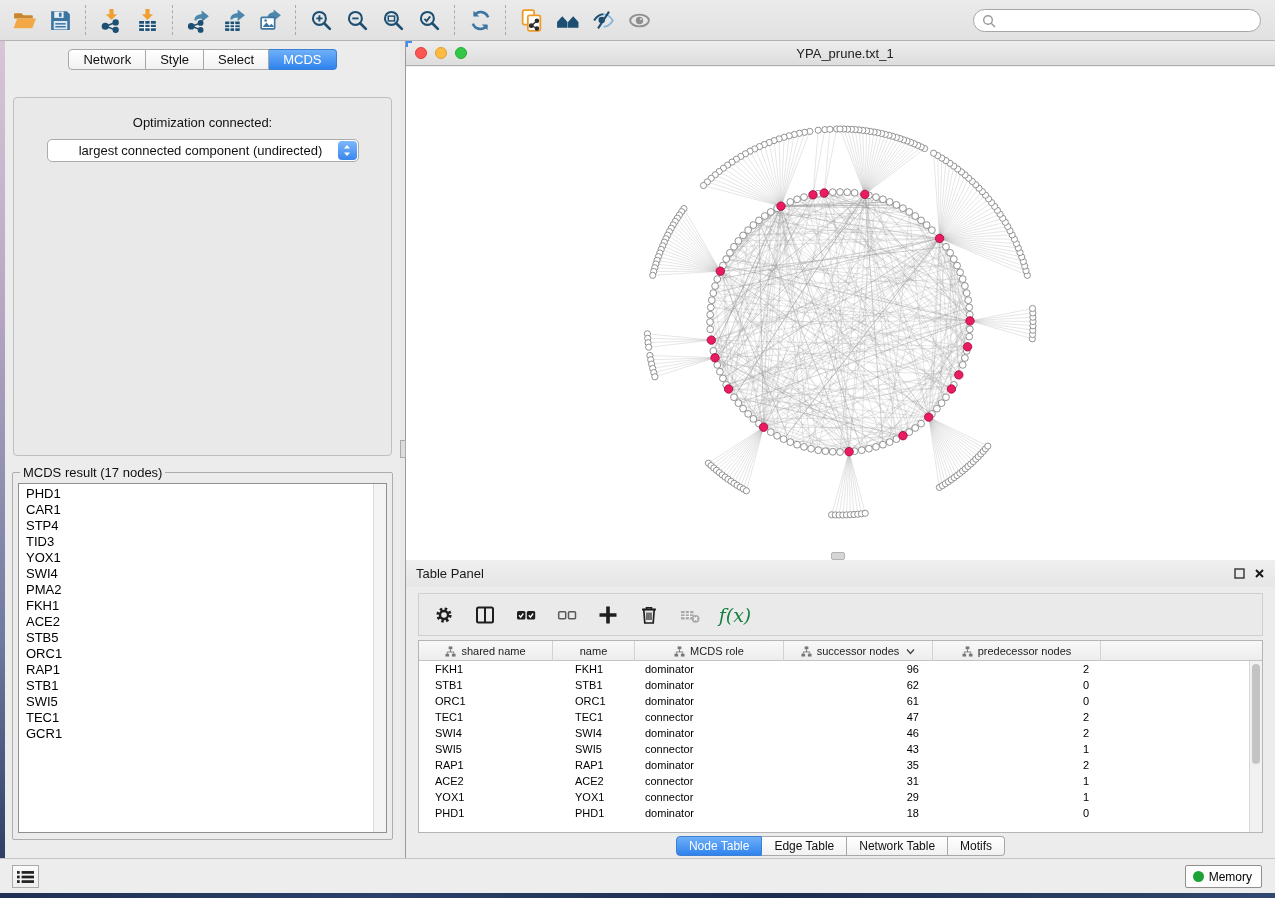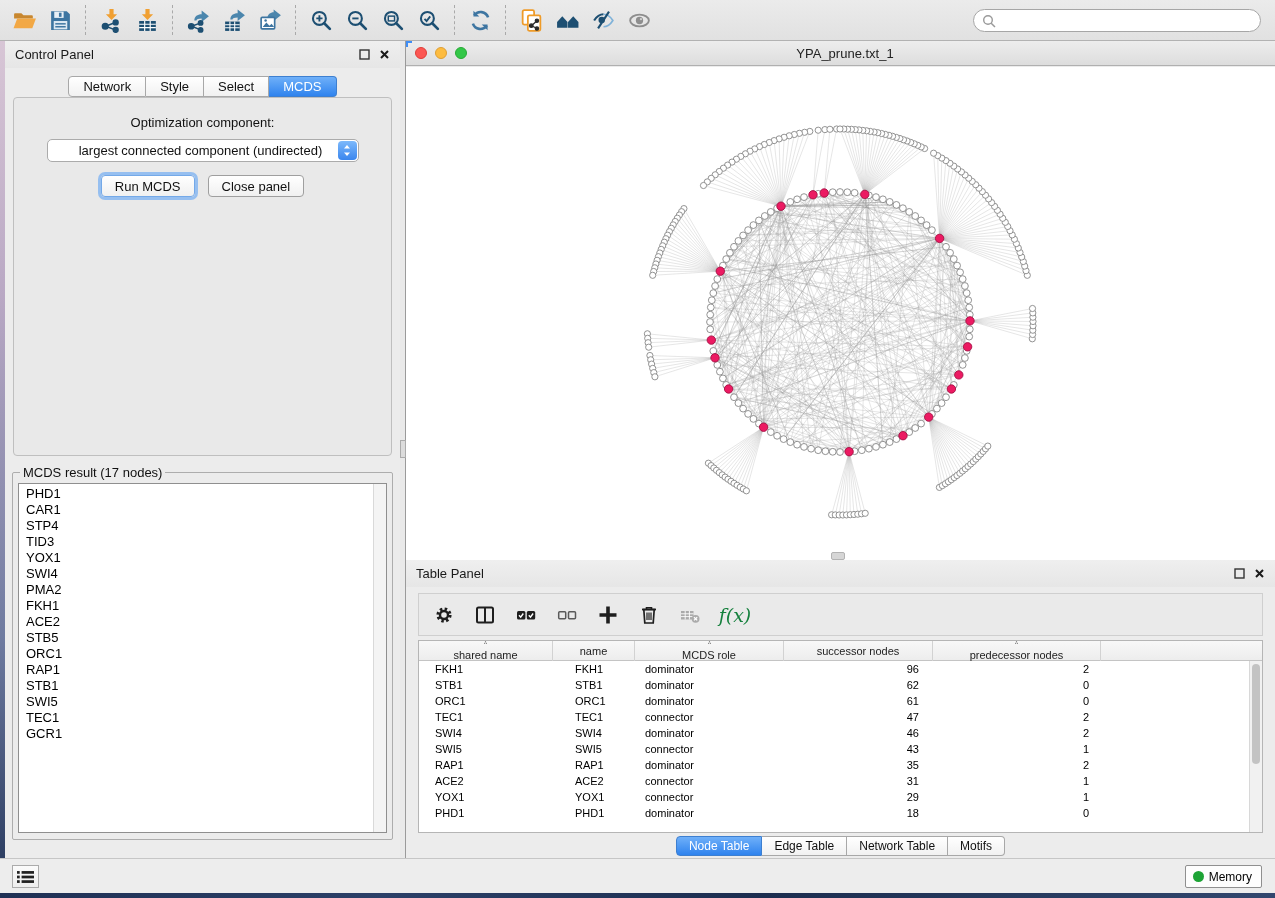--- a/index.html
+++ b/index.html
@@ -83,21 +83,21 @@
   #table-panel { position:absolute; left:406px; top:560px; width:869px; height:298px; background:#ececec; }
   #tp-toolbar { position:absolute; left:12px; top:33px; width:845px; height:43px; background:#eaeaea;
     border:1px solid #cfcfcf; display:flex; align-items:center; padding-left:12px; gap:15px; }
   .tp-btn { width:26px; height:26px; display:flex; align-items:center; justify-content:center; background:none; border:none; }
   .tp-btn svg { width:24px; height:24px; }
   .fx-label { font-size:19px; font-family:"DejaVu Serif", serif; font-style:italic; color:#15803d; }
 
   #tp-table { position:absolute; left:12px; top:80px; width:845px; height:193px; background:#fff; border:1px solid #b5b5b5; }
   .t-header { display:flex; height:20px; background:linear-gradient(#f8f8f8,#ededed); border-bottom:1px solid #c4c4c4; }
   .t-hcell { display:flex; align-items:center; justify-content:center; gap:5px; font-size:11px; color:#222;
-    border-right:1px solid #d2d2d2; height:20px;flex-direction:column; }
+    border-right:1px solid #d2d2d2; height:20px; }
   .t-hcell svg.hier { width:11px; height:11px; }
   .t-hcell svg.sortchev { width:9px; height:7px; margin-left:2px; }
   .t-row { display:flex; height:16px; }
   .t-cell { font-size:11px; line-height:16px; color:#000; white-space:nowrap; overflow:hidden; }
   #t-scrollbar { position:absolute; right:0; top:20px; width:13px; bottom:0; background:#f1f1f1; border-left:1px solid #d8d8d8; }
   #t-thumb { position:absolute; left:2px; right:2px; top:3px; height:100px; background:#c3c3c3; border-radius:5px; }
 
   #tp-tabs { position:absolute; left:0; right:0; top:276px; display:flex; justify-content:center; }
   #tp-tabs .seg-tab { height:20px; line-height:18px; font-size:12px; padding:0 12px; }
 
@@ -253,55 +253,36 @@
         <path d="M9.2 9.2 13 13" stroke="#9a9a9a" stroke-width="1.5"></path>
       </svg>
       <input id="search-input" style="">
     </div>
   </div>
 
 <div id="wall-left"></div>
 <div id="wall-bottom"></div>
 
 <div id="control-panel">
-  <div class="panel-header">
-    <span class="panel-title">Control Panel</span>
-    <span class="panel-btns">
-      <span class="win-glyph">
-          <svg viewBox="0 0 11 11">
-            <rect x="1" y="1" width="9" height="9" fill="none" stroke="#333" stroke-width="1.4"></rect>
-          </svg>
-        </span>
-      <span class="win-glyph">
-          <svg viewBox="0 0 11 11">
-            <path d="M2 2 9 9 M9 2 2 9" stroke="#1a1a1a" stroke-width="2"></path>
-          </svg>
-        </span>
-    </span>
-  </div>
   <div id="cp-tabs">
       <div class="seg-tab">Network</div>
       <div class="seg-tab">Style</div>
       <div class="seg-tab">Select</div>
       <div class="seg-tab sel">MCDS</div>
     </div>
   <div id="cp-content">
-    <div id="crit-label">Optimization component:</div>
+    <div id="crit-label">Optimization connected:</div>
     <div id="criterion-select">
       <span class="sel-text">largest connected component (undirected)</span>
       <span class="stepper">
           <svg width="8" height="13" viewBox="0 0 8 13">
             <path d="M4 1 7 4.6H1z" fill="#fff"></path>
             <path d="M4 12 1 8.4h6z" fill="#fff"></path>
           </svg>
         </span>
-    </div>
-    <div class="btn-row">
-      <button class="mac-btn focused">Run MCDS</button>
-      <button class="mac-btn">Close panel</button>
     </div>
   </div>
   <fieldset id="mcds-result">
     <legend>MCDS result (17 nodes)</legend>
     <div class="list-wrap">
       <div id="mcds-list">
           <div class="mcds-item">PHD1</div>
           <div class="mcds-item">CAR1</div>
           <div class="mcds-item">STP4</div>
           <div class="mcds-item">TID3</div>

